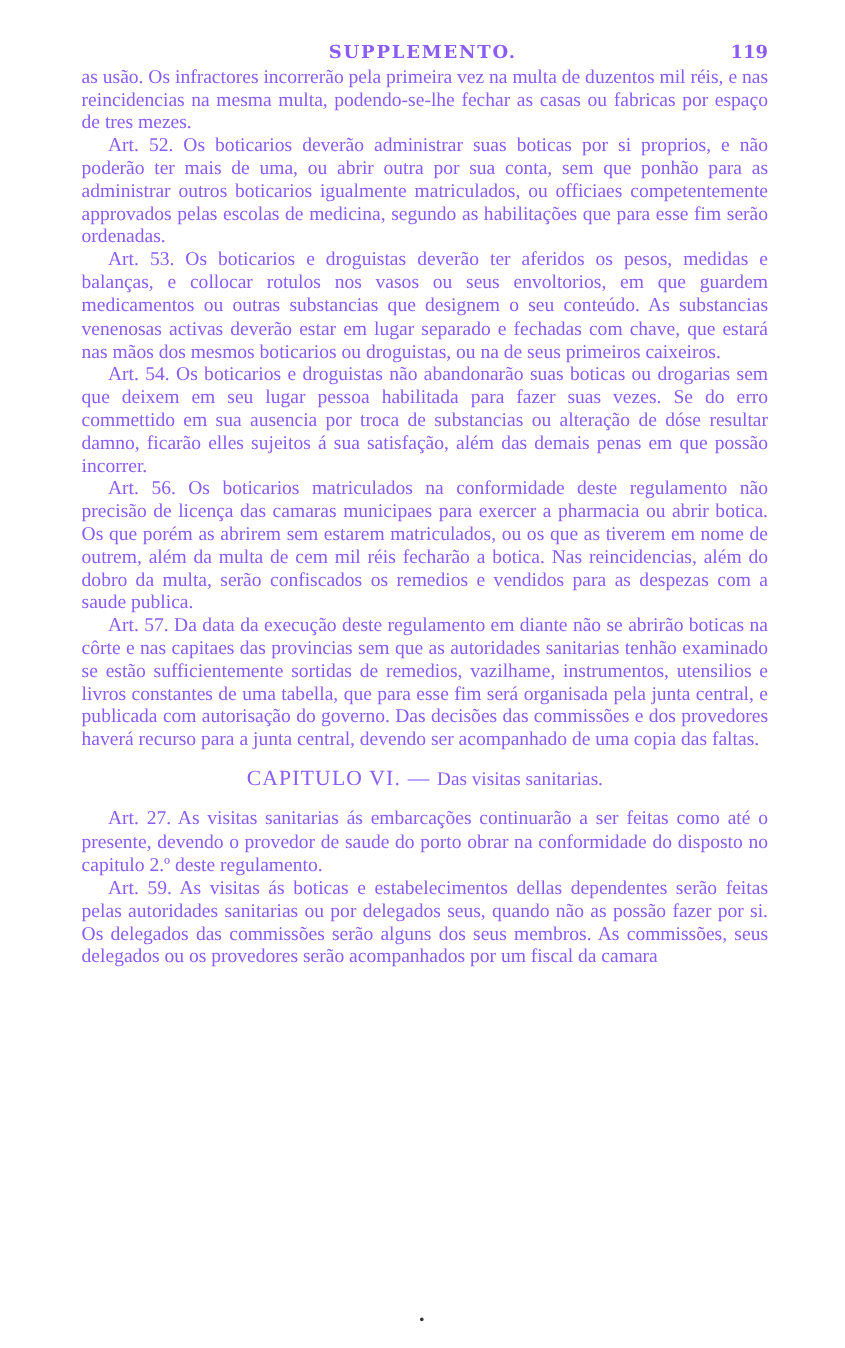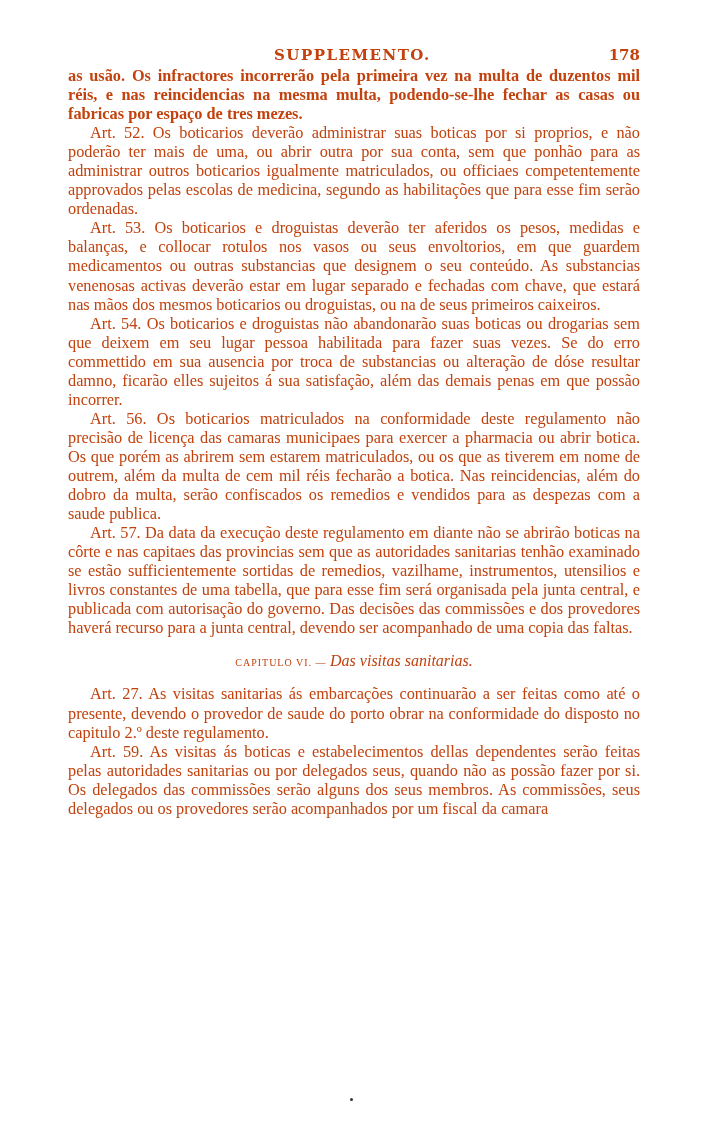--- a/index.html
+++ b/index.html
@@ -1,48 +1,48 @@
 <!DOCTYPE html>
 <html><head>
 <meta charset="utf-8">
 <style>
   html, body { margin: 0; padding: 0; background: #ffffff; }
   body { width: 704px; height: 1123px; position: relative; overflow: hidden; }
   .page {
-    position: absolute; left: 68px; top: 44px; width: 572px;
+    position: absolute; left: 68px; top: 32px; width: 572px;
     font-family: "Liberation Serif", "DejaVu Serif", serif;
-    color: #c2410c;
+    color: #8b5cf6;
   }
   .running-head {
     position: relative; height: 22px;
     font-family: "DejaVu Serif", "Liberation Serif", serif;
     font-weight: bold; font-size: 15px; letter-spacing: 1.5px;
   }
   .running-head .title { position: absolute; left: 206px; top: 2px; }
   .running-head .pagenum { position: absolute; right: 0; top: 2px; letter-spacing: 0; }
   .body-text {
     font-size: 16.3px; line-height: 19.05px; text-align: justify;
     margin: 0;
   }
   .para { margin: 0; text-indent: 22px; text-align: justify; }
-  .para.cont { text-indent: 0; font-weight: bold; }
+  .para.cont { text-indent: 0; }
   .chapter-head {
     text-align: center; margin: 14px 0 12px 0; font-size: 15px;
   }
-  .chapter-head .cap { font-variant: small-caps; letter-spacing: 1px; font-size: 10px; }
-  .chapter-head .ttl { font-style: italic; font-size: 16px; }
+  .chapter-head .cap { font-variant: small-caps; letter-spacing: 1px; font-size: 18px; }
+  .chapter-head .ttl { font-size: 16px; }
   .dot { position: absolute; width: 3px; height: 3px; background: #333; border-radius: 50%; }
 </style>
 </head>
 <body>
 
 <div class="page">
   <div class="running-head">
     <span class="title">SUPPLEMENTO.</span>
-    <span class="pagenum">178</span>
+    <span class="pagenum">119</span>
   </div>
 
   <div class="body-text">
     <p class="para cont">as usão. Os infractores incorrerão pela primeira vez na multa de duzentos mil réis, e nas reincidencias na mesma multa, podendo-se-lhe fechar as casas ou fabricas por espaço de tres mezes.</p>
     <p class="para">Art. 52. Os boticarios deverão administrar suas boticas por si proprios, e não poderão ter mais de uma, ou abrir outra por sua conta, sem que ponhão para as administrar outros boticarios igualmente matriculados, ou officiaes competentemente approvados pelas escolas de medicina, segundo as habilitações que para esse fim serão ordenadas.</p>
     <p class="para">Art. 53. Os boticarios e droguistas deverão ter aferidos os pesos, medidas e balanças, e collocar rotulos nos vasos ou seus envoltorios, em que guardem medicamentos ou outras substancias que designem o seu conteúdo. As substancias venenosas activas deverão estar em lugar separado e fechadas com chave, que estará nas mãos dos mesmos boticarios ou droguistas, ou na de seus primeiros caixeiros.</p>
     <p class="para">Art. 54. Os boticarios e droguistas não abandonarão suas boticas ou drogarias sem que deixem em seu lugar pessoa habilitada para fazer suas vezes. Se do erro commettido em sua ausencia por troca de substancias ou alteração de dóse resultar damno, ficarão elles sujeitos á sua satisfação, além das demais penas em que possão incorrer.</p>
     <p class="para">Art. 56. Os boticarios matriculados na conformidade deste regulamento não precisão de licença das camaras municipaes para exercer a pharmacia ou abrir botica. Os que porém as abrirem sem estarem matriculados, ou os que as tiverem em nome de outrem, além da multa de cem mil réis fecharão a botica. Nas reincidencias, além do dobro da multa, serão confiscados os remedios e vendidos para as despezas com a saude publica.</p>
     <p class="para">Art. 57. Da data da execução deste regulamento em diante não se abrirão boticas na côrte e nas capitaes das provincias sem que as autoridades sanitarias tenhão examinado se estão sufficientemente sortidas de remedios, vazilhame, instrumentos, utensilios e livros constantes de uma tabella, que para esse fim será organisada pela junta central, e publicada com autorisação do governo. Das decisões das commissões e dos provedores haverá recurso para a junta central, devendo ser acompanhado de uma copia das faltas.</p>
 

